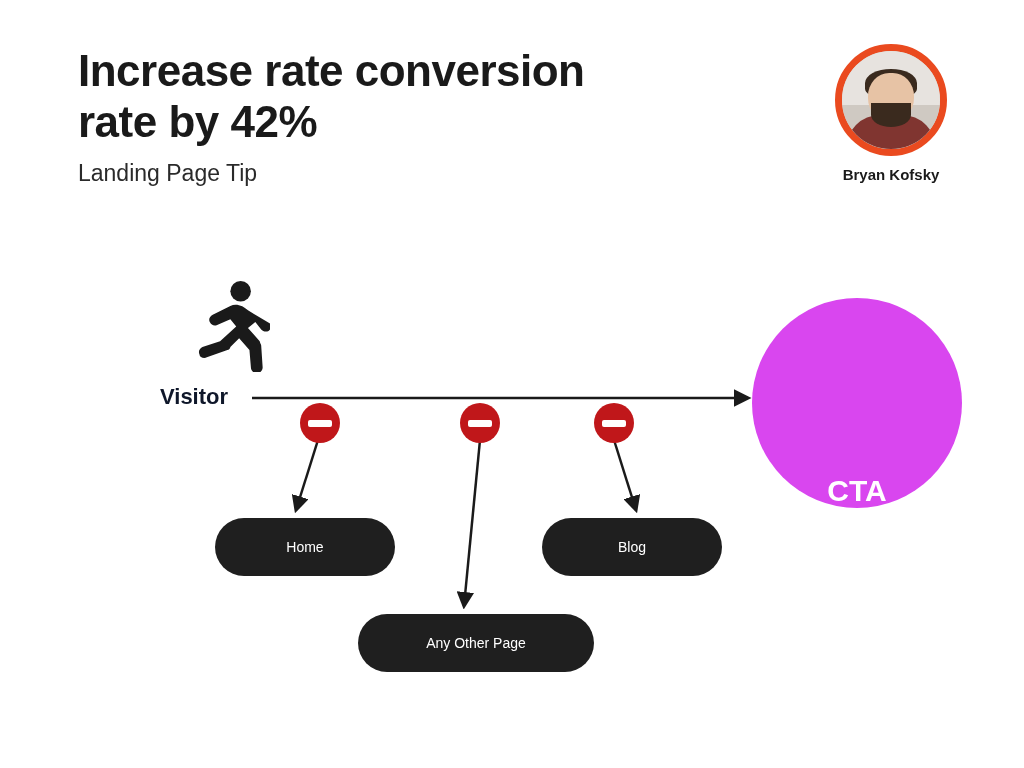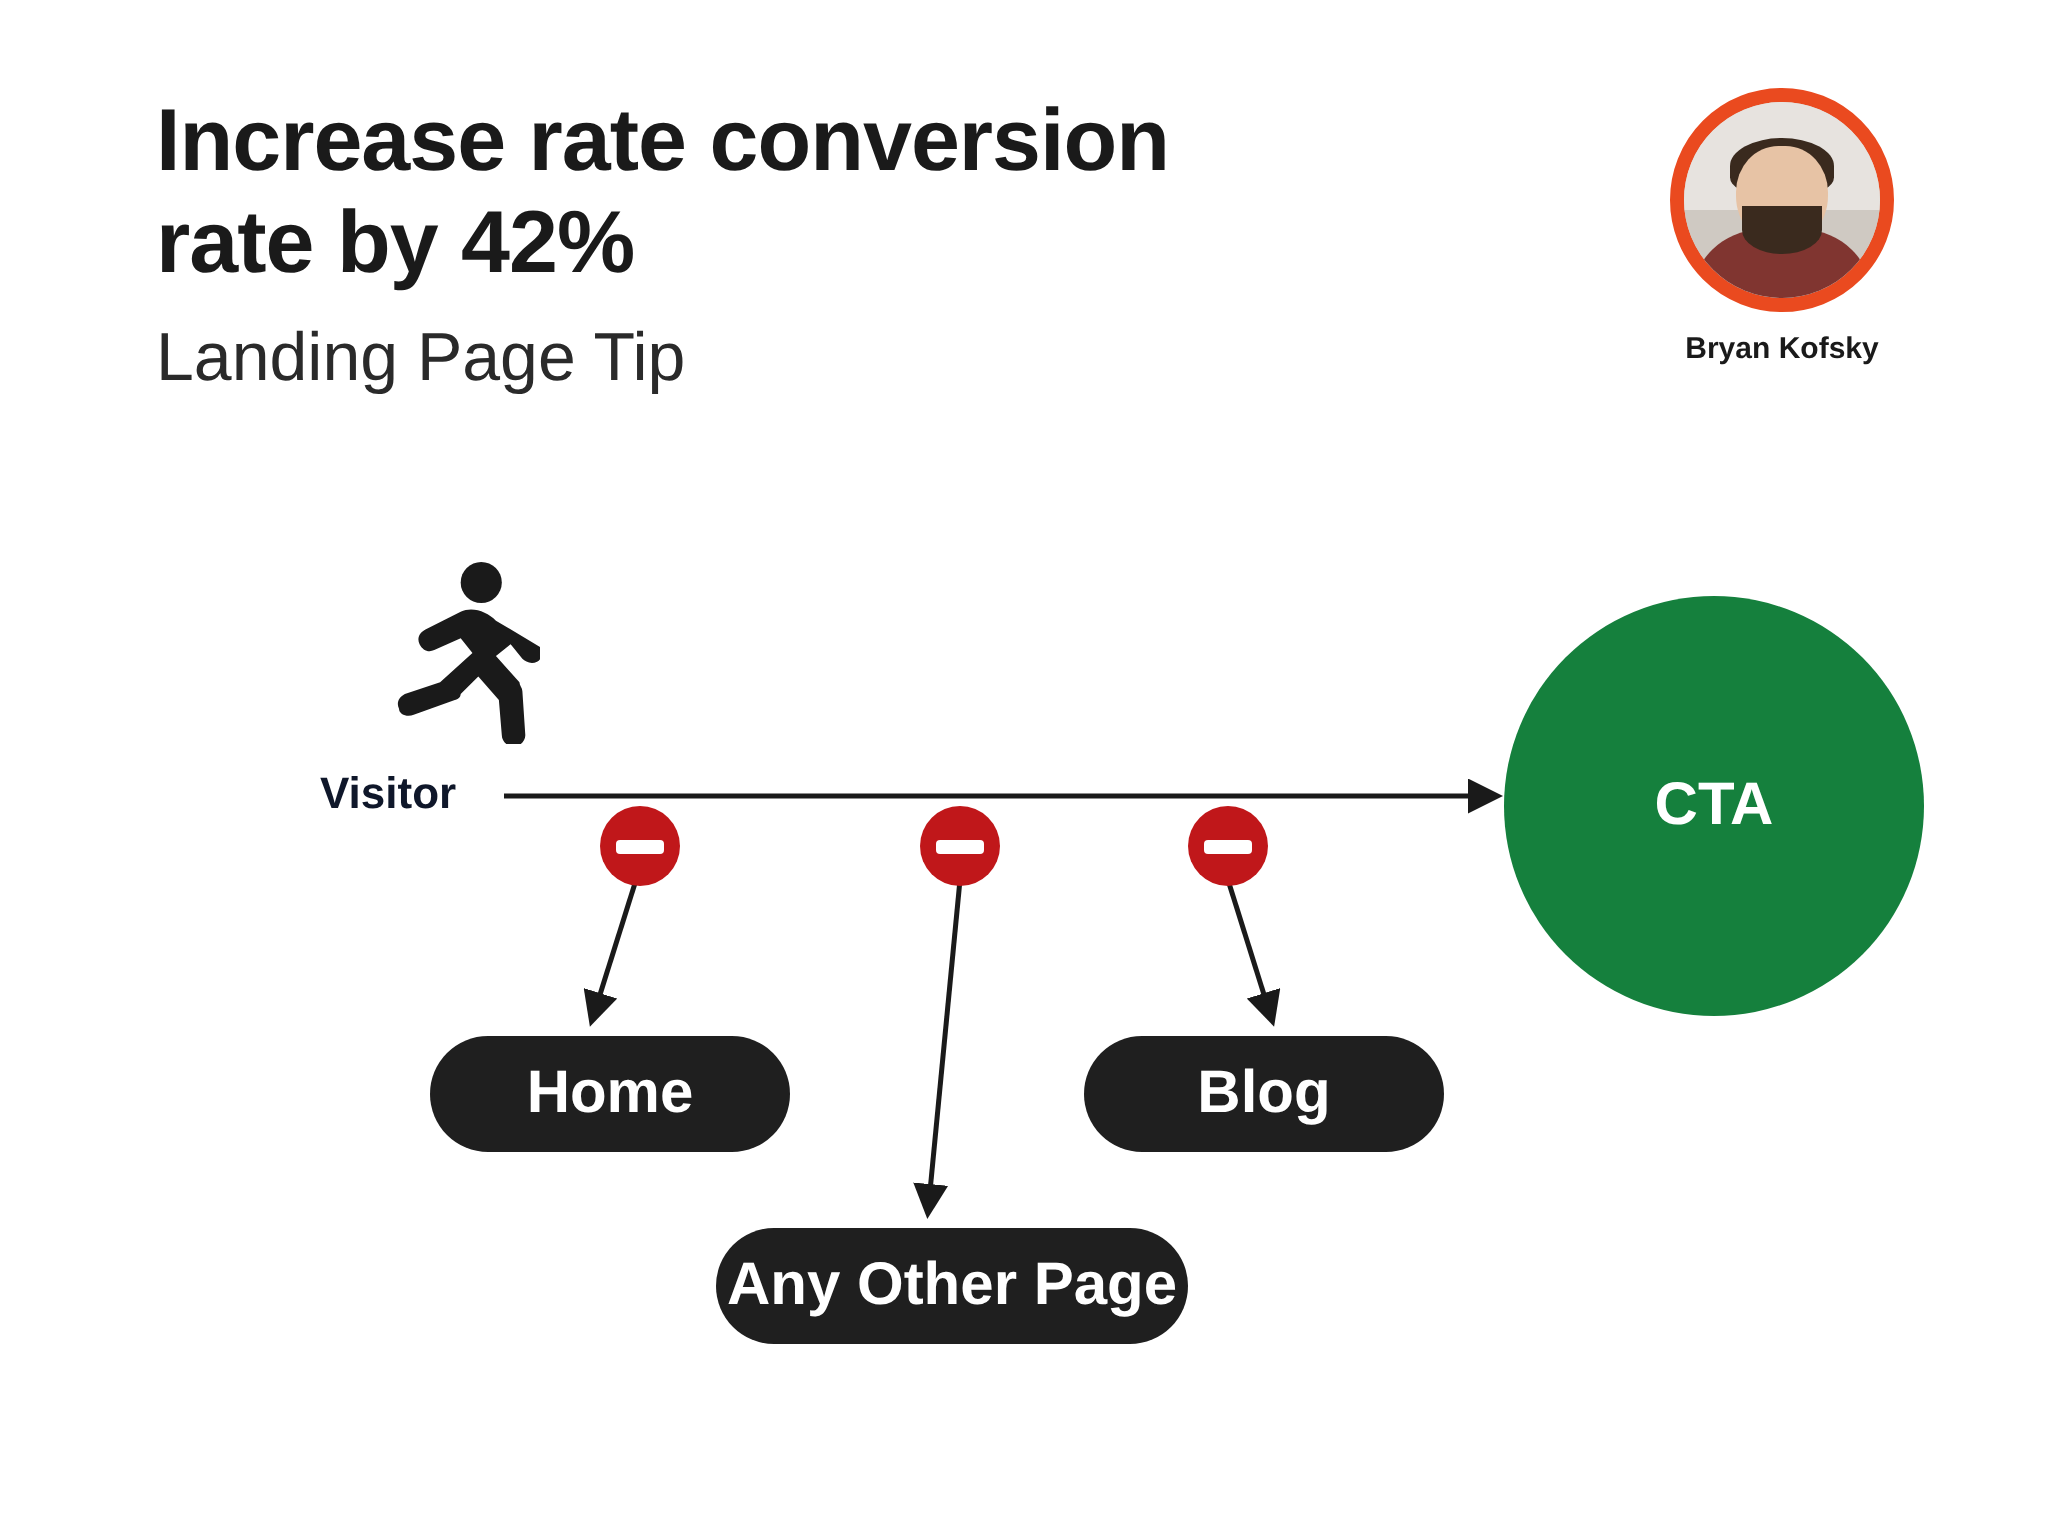--- a/index.html
+++ b/index.html
@@ -24,21 +24,21 @@
     font-size: 44px;
     font-weight: 800;
     color: #1a1a1a;
     line-height: 1.15;
     letter-spacing: -0.5px;
   }
   .subhead {
     position: absolute;
     left: 78px;
     top: 160px;
-    font-size: 34px;
+    font-size: 23px;
     font-weight: 400;
     color: #2a2a2a;
   }
   .avatar-wrap {
     position: absolute;
     right: 77px;
     top: 44px;
     text-align: center;
   }
   .avatar-ring {
@@ -98,43 +98,43 @@
     top: 384px;
     font-size: 22px;
     font-weight: 700;
     color: #0f172a;
   }
   .pill {
     position: absolute;
     background: #1f1f1f;
     color: #fff;
     border-radius: 999px;
-    font-size: 30px;
-    font-weight: 700;
+    font-size: 14px;
+    font-weight: 400;
     display: flex;
     align-items: center;
     justify-content: center;
     height: 58px;
   }
   .pill-home  { left: 215px; top: 518px; width: 180px; }
   .pill-any   { left: 358px; top: 614px; width: 236px; text-align: center; }
   .pill-blog  { left: 542px; top: 518px; width: 180px; }
   .cta-circle {
     position: absolute;
     left: 752px;
     top: 298px;
     width: 210px;
     height: 210px;
     border-radius: 50%;
-    background: #15803d;
+    background: #d946ef;
     color: #fff;
     font-size: 30px;
     font-weight: 700;
     display: flex;
-    align-items: center;
+    align-items: flex-end;
     justify-content: center;
   }
   .stop {
     position: absolute;
     width: 40px; height: 40px;
     border-radius: 50%;
     background: #c0171a;
     display:flex; align-items:center; justify-content:center;
   }
   .stop::after{

